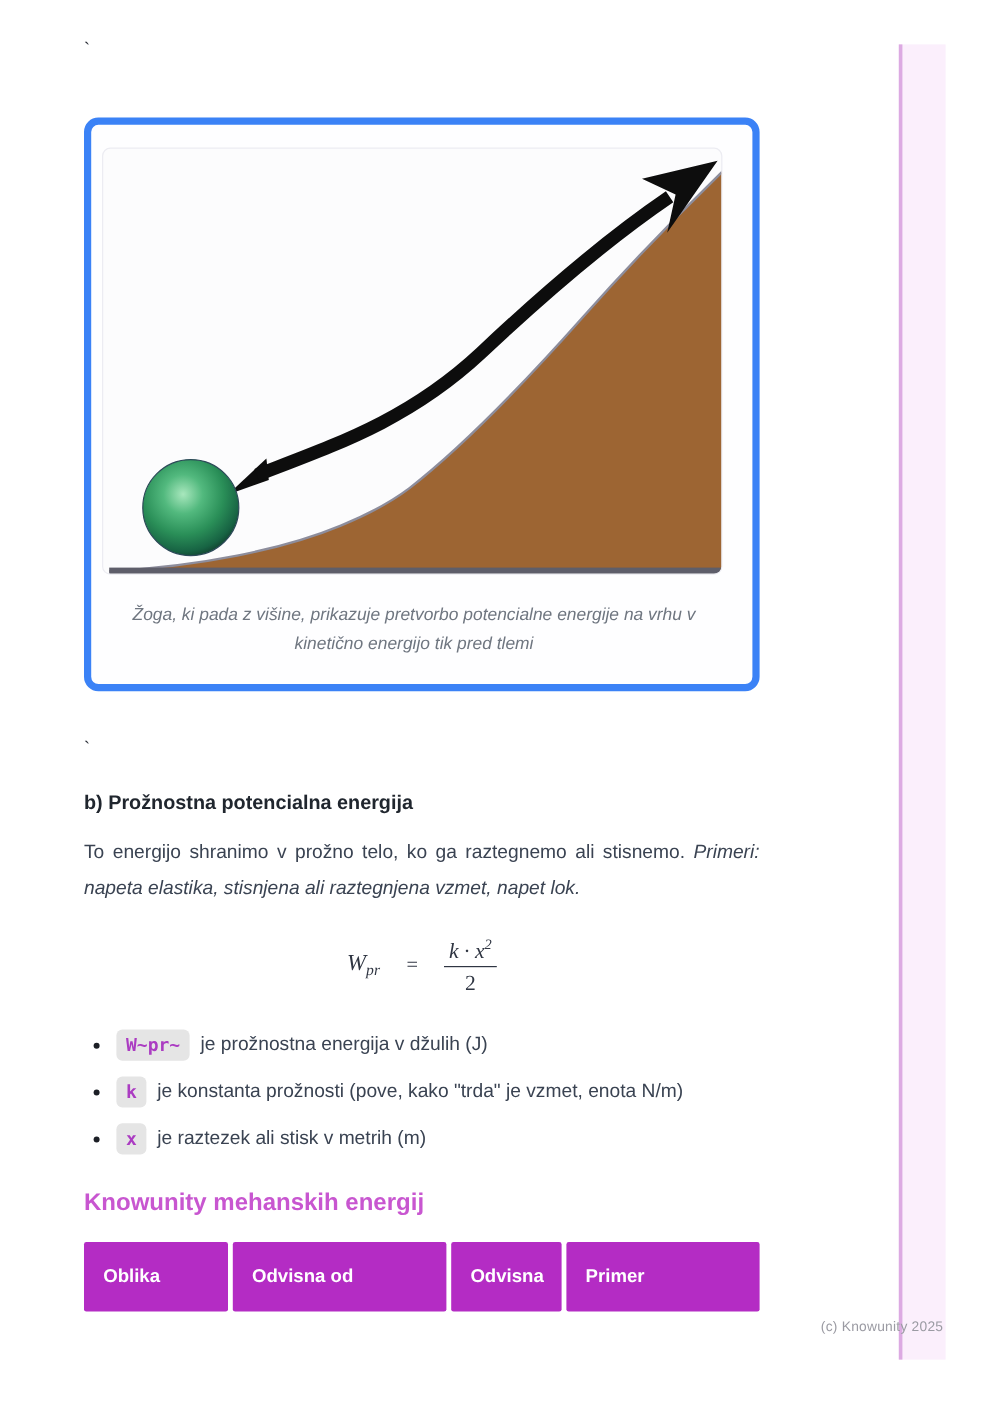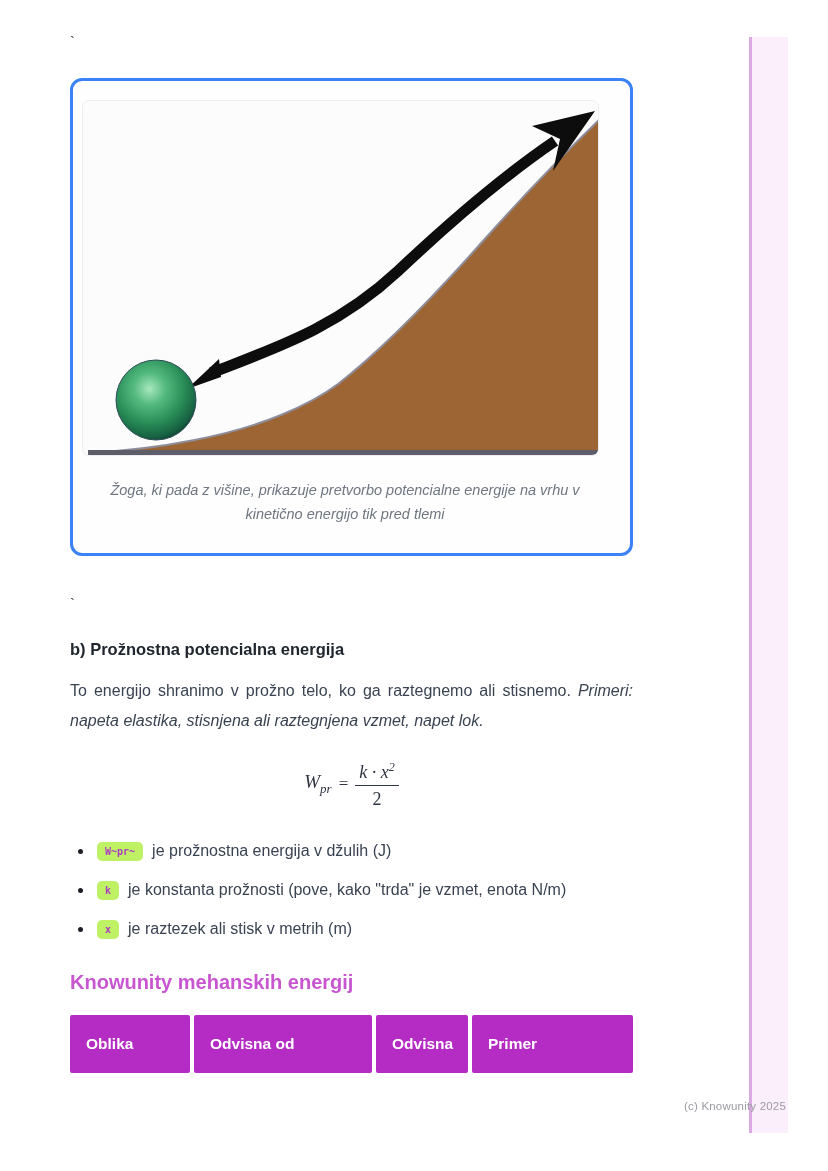--- a/index.html
+++ b/index.html
@@ -14,51 +14,51 @@
   .watermark { position:absolute; left:684px; top:1100px; z-index:5;
     font-size:11.5px; color:#9b9ba3; letter-spacing:0.2px; }
 
   .content { position:absolute; left:70px; top:0; width:563px; }
 
   .tick { font-size:15px; color:#2b2f38; line-height:20px; }
   .tick-1 { margin-top:32px; }
   .tick-2 { margin-top:38px; }
 
   
-  .figure-card { margin-top:26px; width:563px; height:478px; background:#fefeff;
-    border:3px solid #3b82f6; border-radius:12px; padding:19px 22px 0 9px; }
+  .figure-card { margin-top:46px; width:563px; height:478px; background:#fefeff;
+    border:6px solid #3b82f6; border-radius:12px; padding:19px 22px 0 9px; }
   .figure-media { width:517px; height:356px; border:1px solid #ececf2; border-radius:7px;
     background:#fcfcfd; overflow:hidden; }
   .figure-media svg { display:block; }
   .figure-caption { margin:22px auto 0 auto; max-width:505px; text-align:center;
     font-style:italic; font-size:14.5px; line-height:24px; color:#6f7680; }
 
   .heading-b { margin-top:24px; font-size:16.5px; font-weight:bold; color:#20262e; line-height:22px; }
 
   .para { margin-top:16px; font-size:16px; line-height:30px; color:#3a4352; text-align:justify; }
   .para .it { font-style:italic; }
 
   .formula-intro { margin-top:20px; font-size:16px; color:#3a4352; line-height:24px; }
 
   .formula-wrap { margin-top:22px; height:52px; display:flex; justify-content:center; align-items:center; }
-  .formula { display:inline-flex; align-items:center; gap:7px;
+  .formula { display:inline-flex; align-items:center; gap:22px;
     font-family:"Liberation Serif", serif; font-style:italic; color:#2f3542; }
   .f-lhs { font-size:19px; }
   .f-sub { font-size:13px; vertical-align:sub; font-style:italic; }
   .f-eq { font-size:17px; font-style:normal; }
   .frac { display:inline-flex; flex-direction:column; align-items:center; line-height:1; }
   .frac .num { font-size:18px; padding:0 4px 4px 4px; border-bottom:1.5px solid #2f3542; }
   .frac .num sup { font-size:12px; }
   .frac .den { font-size:18px; padding-top:4px; font-style:normal; }
 
   .bullets { margin-top:28px; list-style:none; }
   .bullets li { display:flex; align-items:center; margin-bottom:13px; min-height:26px; }
   .bullet-dot { width:5px; height:5px; border-radius:50%; background:#1c1f26; margin:0 14px 0 8px; flex:0 0 auto; }
-  .code-token { font-family:"DejaVu Sans Mono", monospace; font-weight:bold; font-size:10px;
-    color:#ab3cc2; background:#bef264; border-radius:5px; padding:4px 8px; margin-right:9px; }
+  .code-token { font-family:"DejaVu Sans Mono", monospace; font-weight:bold; font-size:15px;
+    color:#ab3cc2; background:#e5e5e5; border-radius:5px; padding:4px 8px; margin-right:9px; }
   .bullet-text { font-size:16px; color:#3a4352; line-height:24px; }
 
   .heading-compare { margin-top:26px; font-size:20px; font-weight:bold; color:#c856d0; line-height:28px; }
 
   .table-head { margin-top:19px; display:flex; gap:4px; }
   .th-cell { background:#b42cc4; color:#ffffff; font-weight:bold; font-size:15.5px;
     height:58px; display:flex; align-items:center; padding-left:16px; border-radius:2px; }
   .th-oblika { width:120px; }
   .th-odvisna { width:178px; }
   .th-formula { width:92px; }

